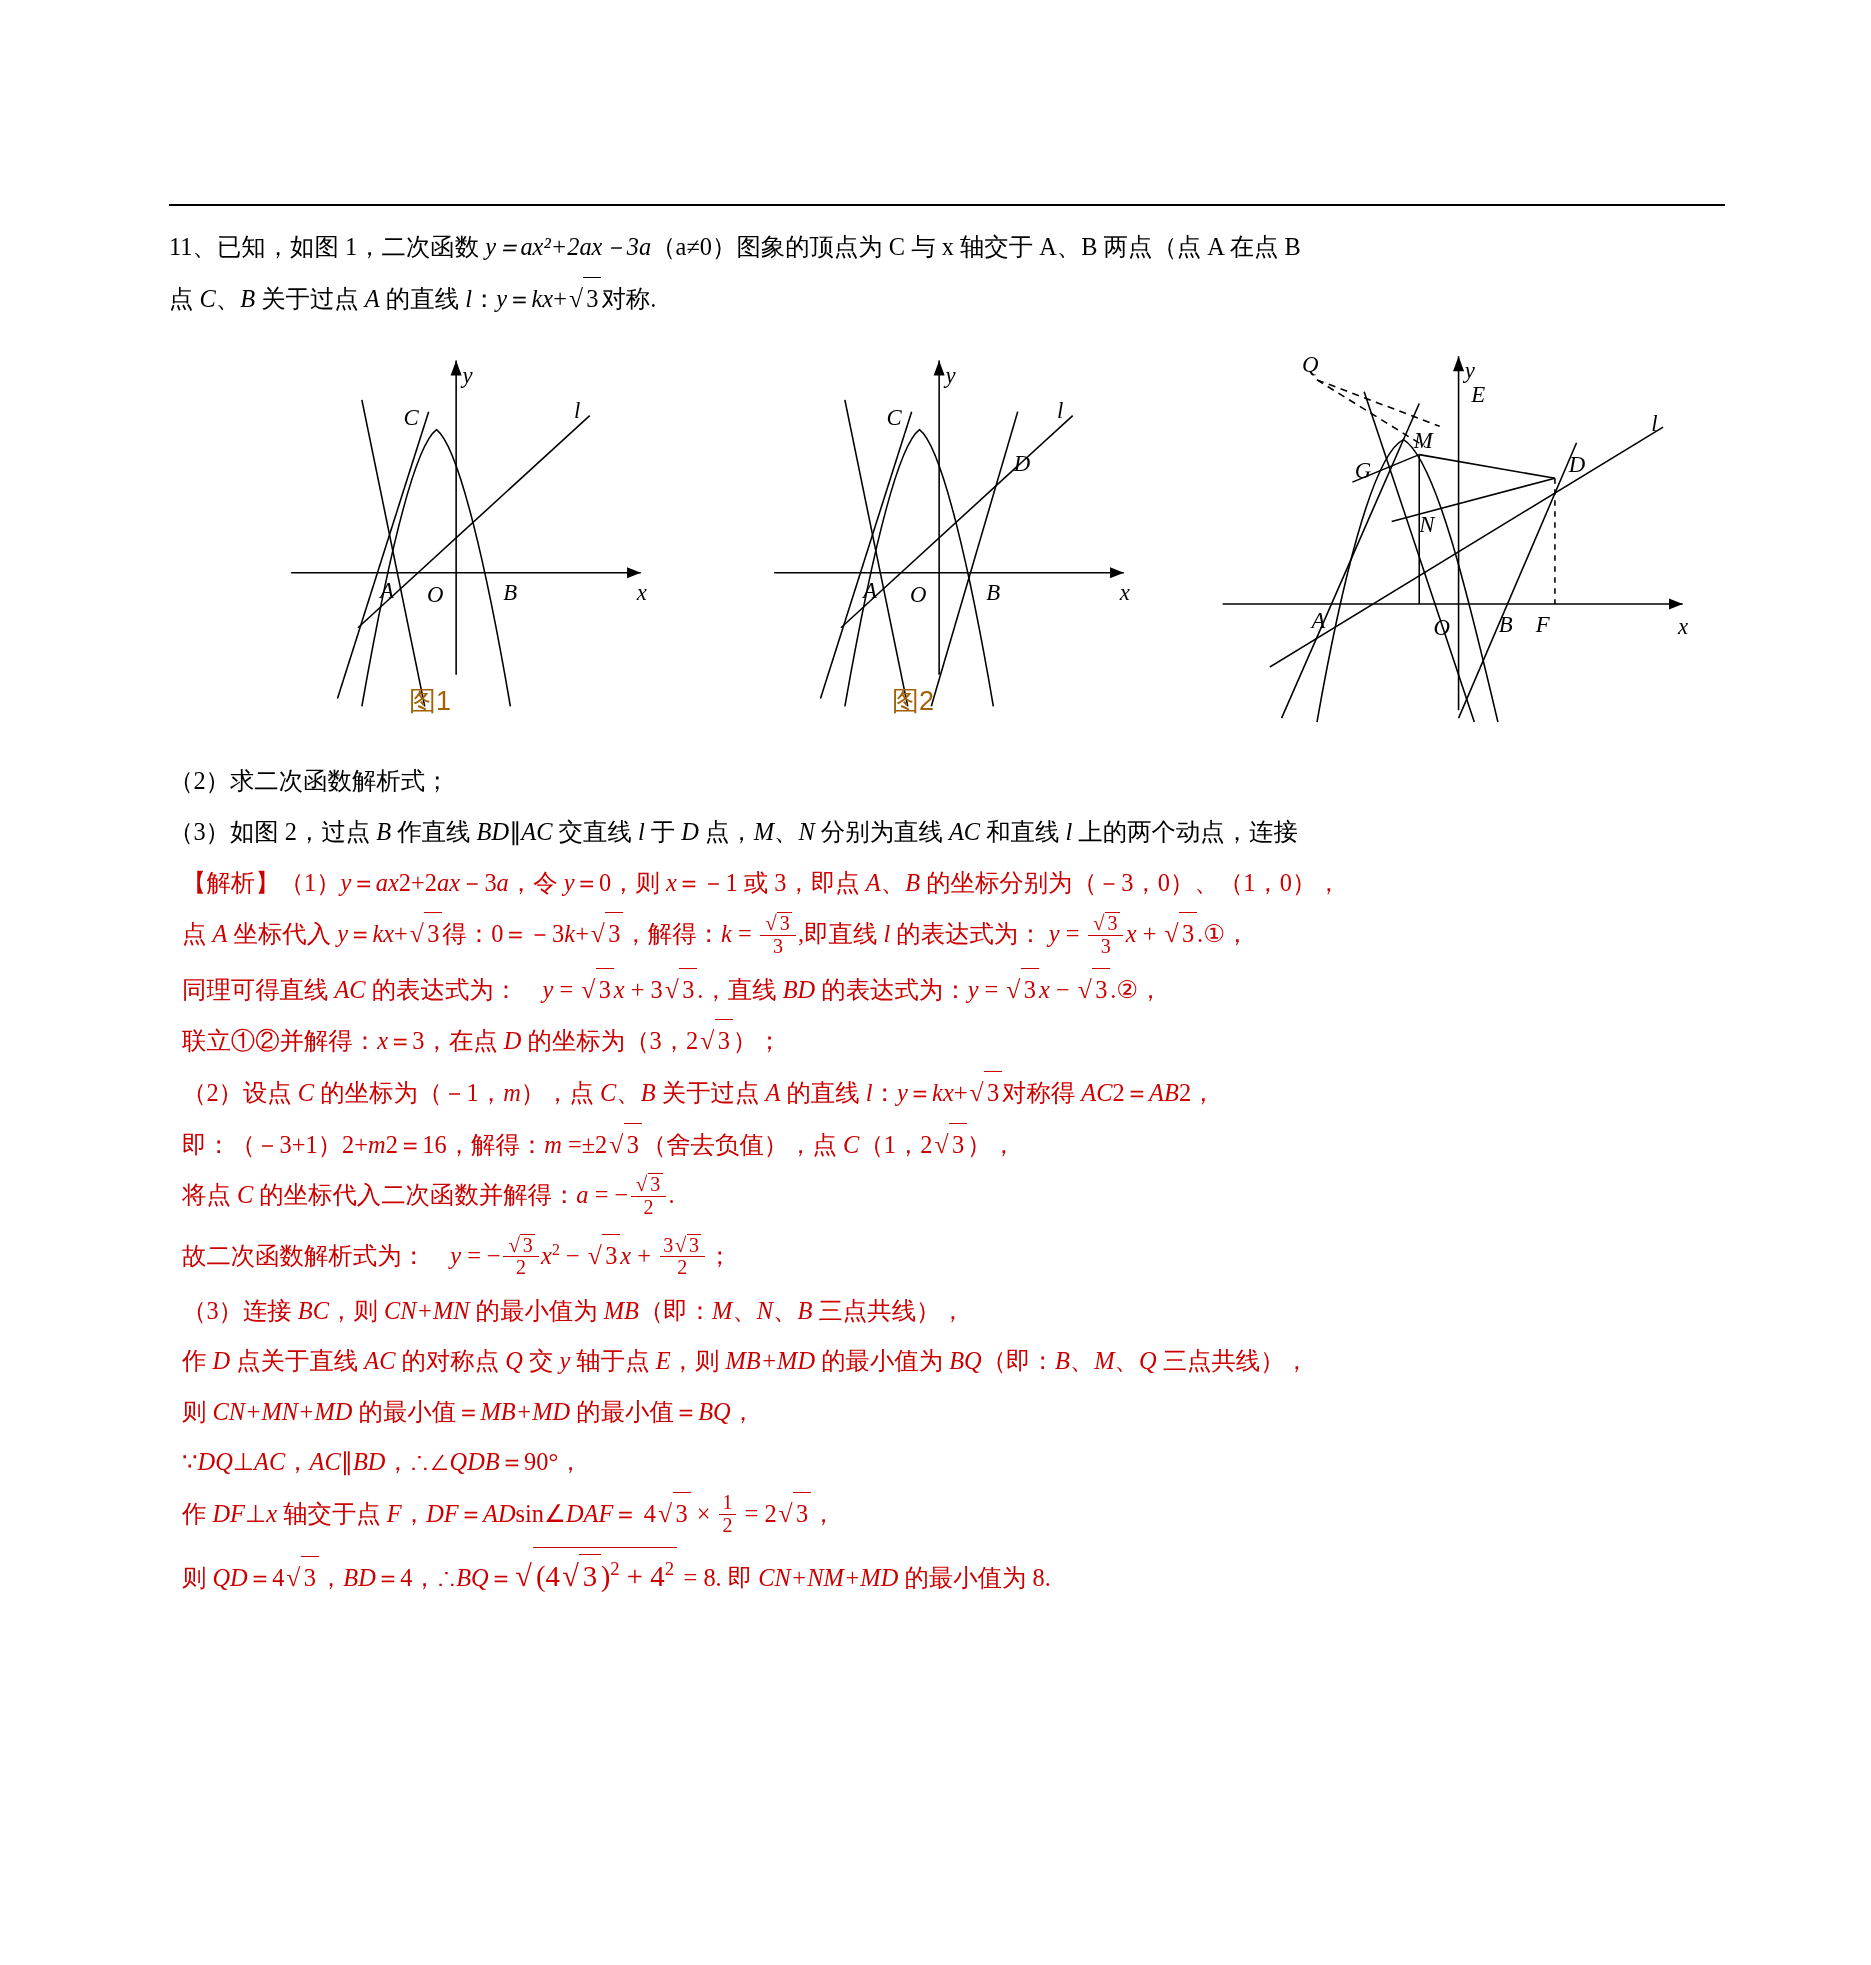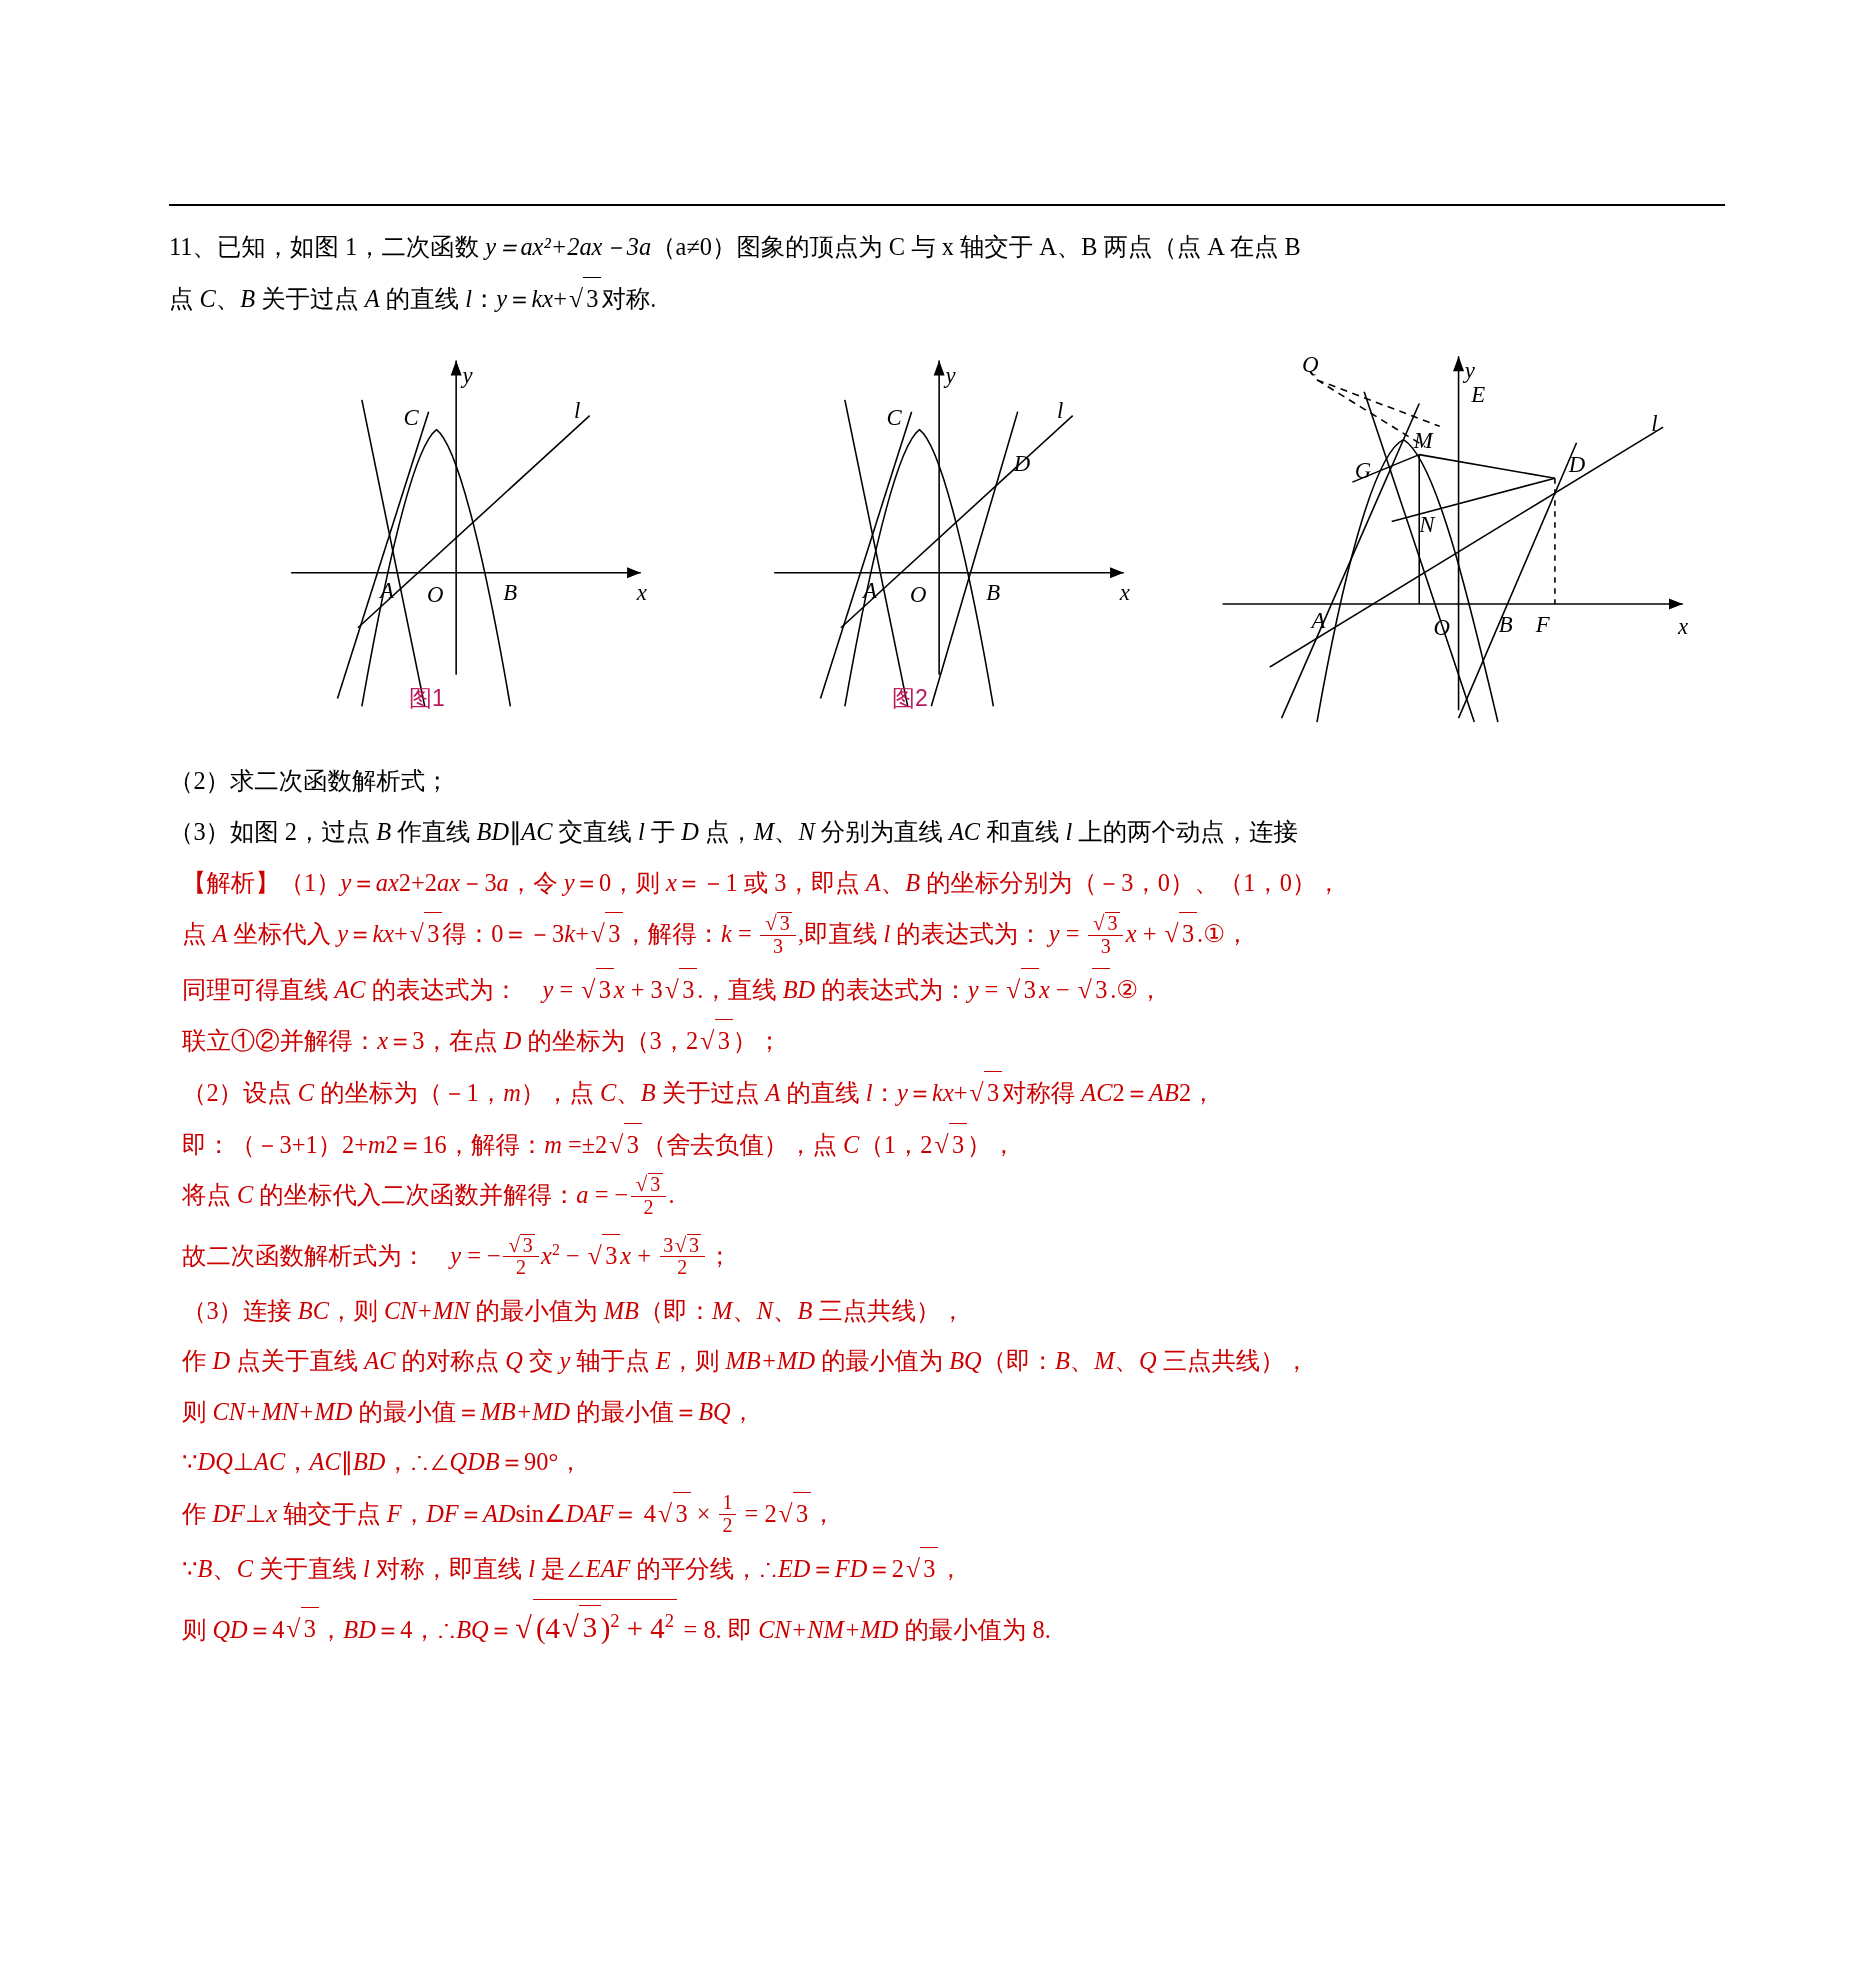--- a/index.html
+++ b/index.html
@@ -78,23 +78,23 @@
 
   
   .figures {
     position: relative;
     width: 1556px;
     height: 428px;
     margin: 5.5px 0 3.9px 0;
   }
   .fig-caption {
     position: absolute;
-    font-size: 23px;
+    font-size: 27px;
     font-family: "Liberation Sans", sans-serif;
-    color: #be185d;
+    color: #a16207;
   }
   svg { display: block; }
 </style>
 </head>
 <body>
 
 <div class="page">
 
   <div class="content">
 
@@ -254,22 +254,19 @@
     <p class="para red">
       则 <i>CN+MN+MD</i> 的最小值＝<i>MB+MD</i> 的最小值＝<i>BQ</i>，
     </p>
     <p class="para red">
       ∵<i>DQ</i>⊥<i>AC</i>，<i>AC</i>∥<i>BD</i>，∴∠<i>QDB</i>＝90°，
     </p>
     <p class="para red">
       作 <i>DF</i>⊥<i>x</i> 轴交于点 <i>F</i>，<i>DF</i>＝<i>AD</i>sin∠<i>DAF</i>＝ 4<span class="sqrt"><span class="radsym">√</span><span class="radicand">3</span></span> × <span class="frac"><span class="num">1</span><span class="den">2</span></span> = 2<span class="sqrt"><span class="radsym">√</span><span class="radicand">3</span></span>，
     </p>
     <p class="para red">
-      ∵<i>B</i>、<i>C</i> 关于直线 <i>l</i> 对称，即直线 <i>l</i> 是∠<i>EAF</i> 的平分线，∴<i>ED</i>＝<i>FD</i>＝2<span class="sqrt"><span class="radsym">√</span><span class="radicand">3</span></span>，
-    </p>
-    <p class="para red">
       则 <i>QD</i>＝4<span class="sqrt"><span class="radsym">√</span><span class="radicand">3</span></span>，<i>BD</i>＝4，∴<i>BQ</i>＝<span class="sqrt" style="font-size:1.18em;"><span class="radsym">√</span><span class="radicand">(4<span class="sqrt"><span class="radsym">√</span><span class="radicand">3</span></span>)<span class="sup">2</span> + 4<span class="sup">2</span></span></span> = 8. 即 <i>CN+NM+MD</i> 的最小值为 8.
     </p>
 
   </div>
 
 </div>
 
 
 </body></html>

